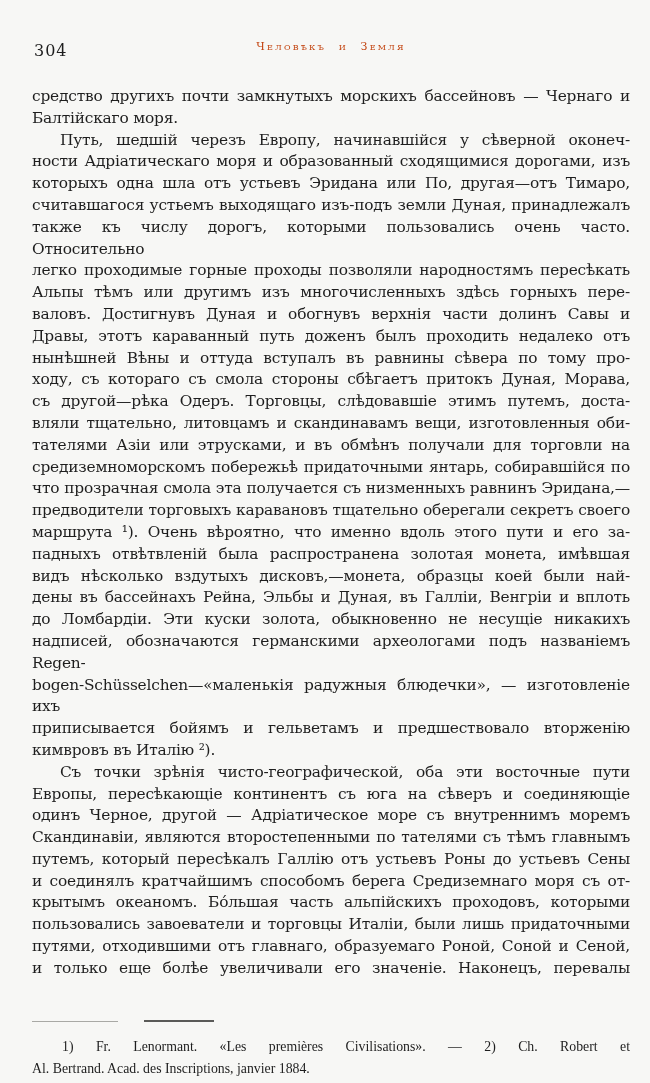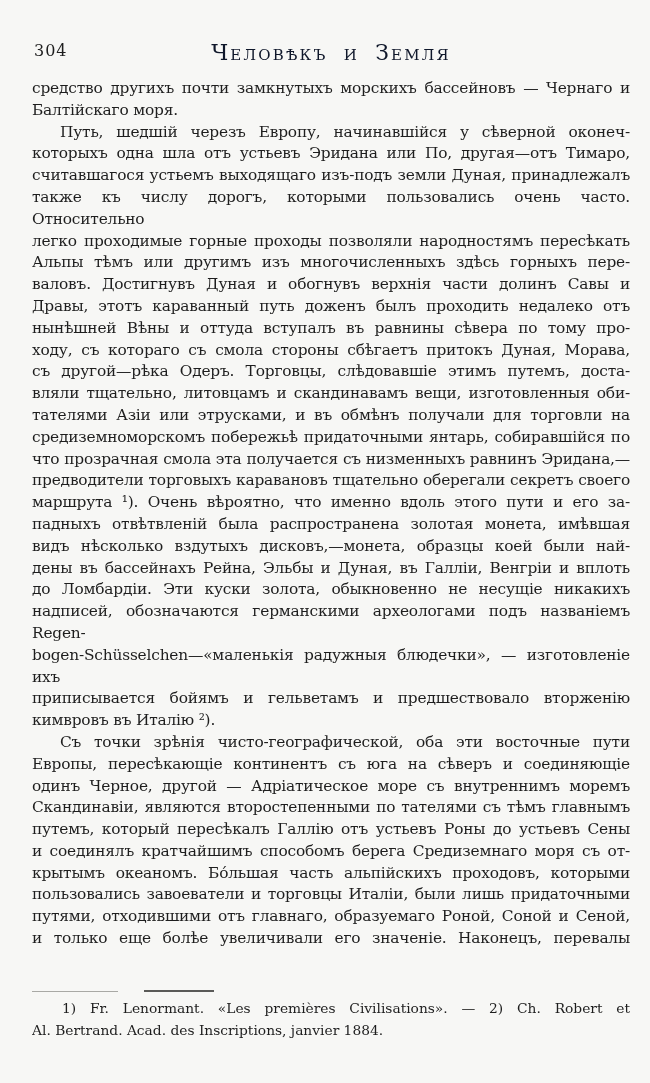--- a/index.html
+++ b/index.html
@@ -23,26 +23,26 @@
   }
   .page-number {
     position: absolute;
     left: 2px; top: 1px;
     font-size: 16px;
     letter-spacing: 1px;
   }
   .running-title {
     text-align: center;
     font-variant: small-caps;
-    font-size: 22px;
+    font-size: 11px;
     letter-spacing: 2.2px;
     word-spacing: 7px;
-    color: #0f172a;
+    color: #c2410c;
   }
-  .body-text { margin-top: 16px; }
+  .body-text { margin-top: 24px; }
   .para { margin: 0; }
   .line {
     font-size: 15.4px;
     line-height: 21.8px;
     letter-spacing: -0.2px;
     text-align: justify;
     text-align-last: justify;
     overflow: hidden;
     white-space: normal;
   }
@@ -60,21 +60,21 @@
     vertical-align: top;
     margin-top: 1px;
   }
   .fnsep-gap { display: inline-block; width: 26px; }
   .fnsep-right {
     display: inline-block;
     width: 70px; height: 2px;
     background: #5a5a58;
     vertical-align: top;
   }
-  .footnote { margin-top: 4px; }
+  .footnote { margin-top: 13px; font-family: Liberation Serif, serif; }
   .footnote .line {
     font-size: 13.8px;
     line-height: 22px;
     letter-spacing: 0;
   }
   .footnote .line.indent { text-indent: 30px; }
 </style>
 </head>
 <body>
 
@@ -85,20 +85,21 @@
     <div class="running-title">Человѣкъ и Земля</div>
   </header>
 
   <main class="body-text">
       <div class="para">
         <div class="line">средство другихъ почти замкнутыхъ морскихъ бассейновъ — Чернаго и</div>
         <div class="line last-left">Балтійскаго моря.</div>
       </div>
       <div class="para">
         <div class="line indent">Путь, шедшій черезъ Европу, начинавшійся у сѣверной оконеч-</div>
+        <div class="line">ности Адріатическаго моря и образованный сходящимися дорогами, изъ</div>
         <div class="line">которыхъ одна шла отъ устьевъ Эридана или По, другая—отъ Тимаро,</div>
         <div class="line">считавшагося устьемъ выходящаго изъ-подъ земли Дуная, принадлежалъ</div>
         <div class="line">также къ числу дорогъ, которыми пользовались очень часто. Относительно</div>
         <div class="line">легко проходимые горные проходы позволяли народностямъ пересѣкать</div>
         <div class="line">Альпы тѣмъ или другимъ изъ многочисленныхъ здѣсь горныхъ пере-</div>
         <div class="line">валовъ. Достигнувъ Дуная и обогнувъ верхнія части долинъ Савы и</div>
         <div class="line">Дравы, этотъ караванный путь доженъ былъ проходить недалеко отъ</div>
         <div class="line">нынѣшней Вѣны и оттуда вступалъ въ равнины сѣвера по тому про-</div>
         <div class="line">ходу, съ котораго съ смола стороны сбѣгаетъ притокъ Дуная, Морава,</div>
         <div class="line">съ другой—рѣка Одеръ. Торговцы, слѣдовавшіе этимъ путемъ, доста-</div>

